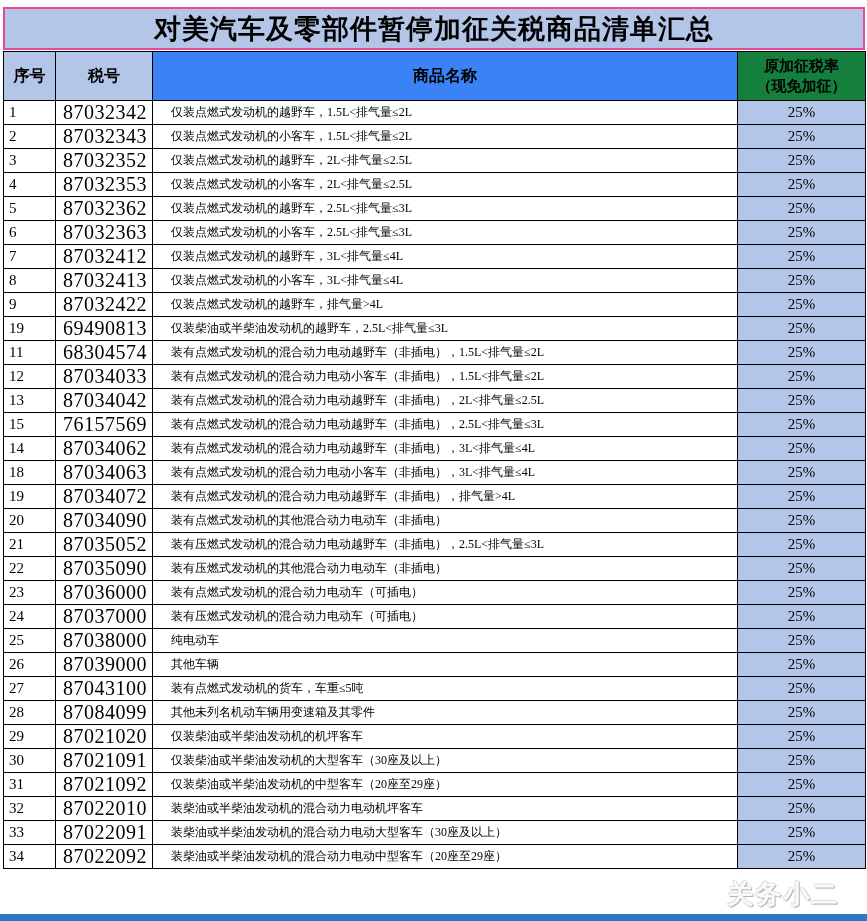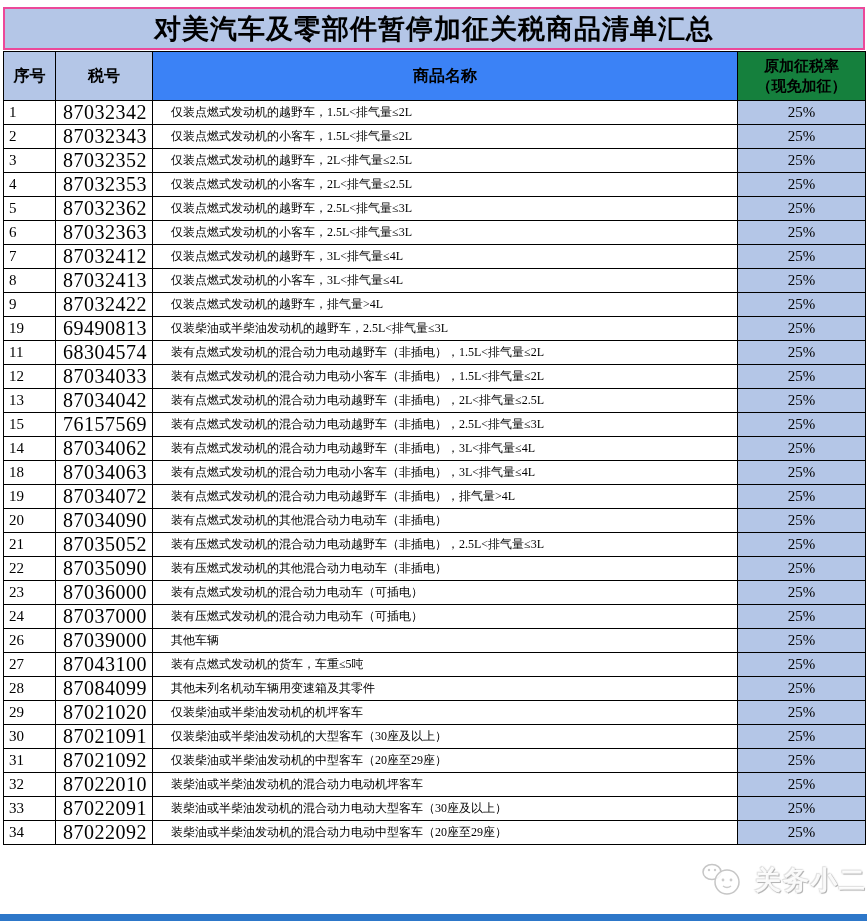--- a/index.html
+++ b/index.html
@@ -39,21 +39,21 @@
   td.c-hs   { padding-left:7px; letter-spacing:0.5px; font-size:20px;margin-left:48px; }
   td.c-name { padding-left:18px; font-size:12px;margin-left:16px; }
   td.c-rate { text-align:center; background:#b4c6e7; font-size:15px; }
 
   .bottom-bar {
     position:absolute; left:0; top:914px; width:867px; height:7px;
   }
 
   .watermark {
     position:absolute; left:700px; top:856px; width:167px; height:48px;
-    display:flex; align-items:center; gap:3px; pointer-events:none;
+    display:flex; align-items:center; gap:21px; pointer-events:none;flex-direction:column;
   }
   .watermark .wm-text {
     font-size:26px; font-weight:bold; letter-spacing:2px;
     color:rgba(255,255,255,0.92);
     text-shadow:1px 1px 0 #b5b5b5, -1px -1px 0 #e2e2e2, 0 0 2px #9e9e9e;
   }
 </style>
 </head>
 <body>
 
@@ -229,20 +229,26 @@
     <td class="c-rate" style="background: rgb(180, 198, 231);">25%</td>
   </tr>
 
   <tr>
     <td class="c-no">24</td>
     <td class="c-hs">87037000</td>
     <td class="c-name">装有压燃式发动机的混合动力电动车（可插电）</td>
     <td class="c-rate" style="background: rgb(180, 198, 231);">25%</td>
   </tr>
 
+  <tr>
+    <td class="c-no">25</td>
+    <td class="c-hs">87038000</td>
+    <td class="c-name">纯电动车</td>
+    <td class="c-rate" style="background: rgb(180, 198, 231);">25%</td>
+  </tr>
 
   <tr>
     <td class="c-no">26</td>
     <td class="c-hs">87039000</td>
     <td class="c-name">其他车辆</td>
     <td class="c-rate" style="background: rgb(180, 198, 231);">25%</td>
   </tr>
 
   <tr>
     <td class="c-no">27</td>

